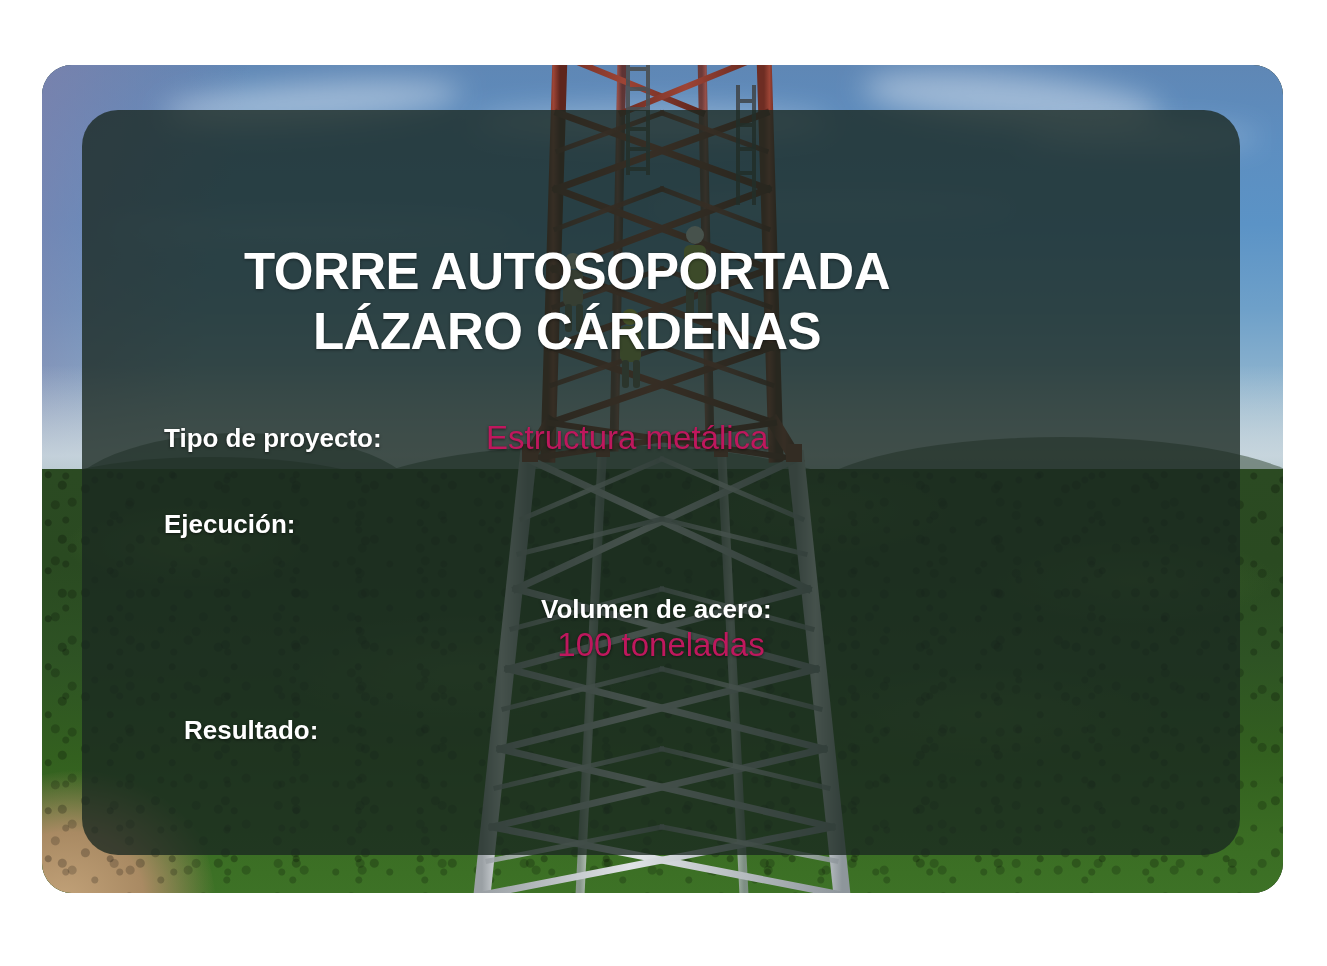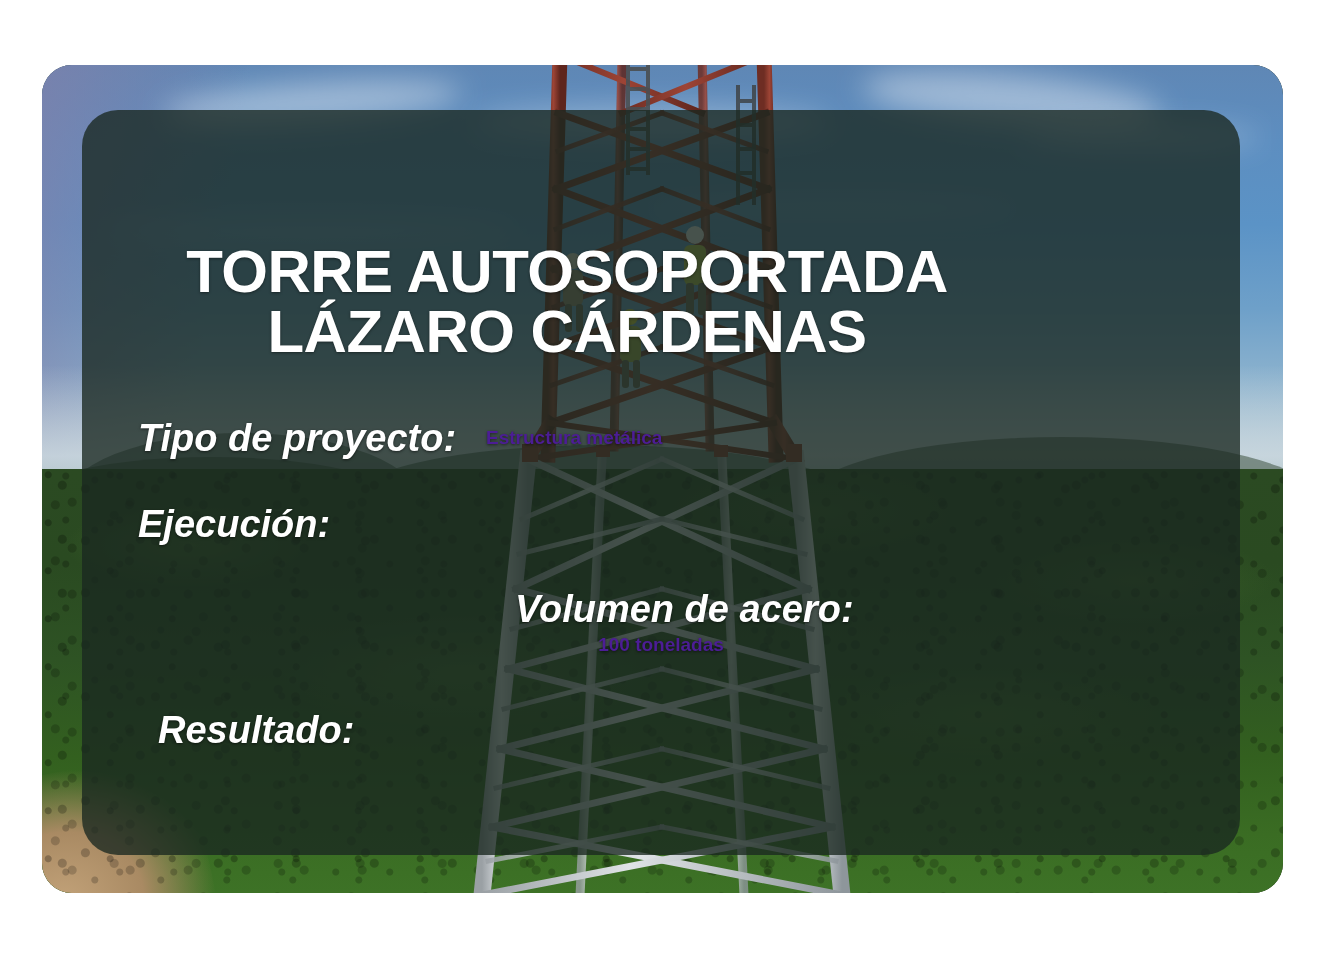--- a/index.html
+++ b/index.html
@@ -154,21 +154,21 @@
     height: 745px;
   }
 
   .title {
     position: absolute;
     left: 0;
     top: 132px;
     width: 970px;
     text-align: center;
     color: #ffffff;
-    font-size: 60px;
+    font-size: 51px;
     line-height: 60px;
     font-weight: bold;
     letter-spacing: -0.5px;
     font-family: "Liberation Sans", sans-serif;
     text-shadow: 0 1px 3px rgba(0,0,0,0.45);
   }
   .title-line { display: block; }
 
   .specs {
     position: absolute;
@@ -182,34 +182,33 @@
     align-items: center;
     min-height: 56px;
   }
   .spec-row.r1 { margin-top: 0px; }
   .spec-row.r2 { margin-top: 30px; }
   .spec-row.r3 { margin-top: 40px; flex-direction: column; }
   .spec-row.r4 { margin-top: 38px; margin-left: 20px; }
 
   .spec-label {
     width: 404px;
-    padding-left: 56px;
+    padding-left: 82px;
     box-sizing: border-box;
     color: #ffffff;
-    font-size: 38px;
+    font-size: 26px;
     font-weight: bold;
     line-height: 34px;
     text-shadow: 0 1px 3px rgba(0,0,0,0.55);
-    font-style: italic;
   }
   .spec-value {
     flex: 1;
-    color: #4c1d95;
-    font-size: 19px;
-    font-weight: bold;
+    color: #be185d;
+    font-size: 33px;
+    font-weight: normal;
     line-height: 38px;
     text-shadow: 0 1px 3px rgba(0,0,0,0.55);
   }
   .spec-value .vline { display: block; }
 </style>
 </head>
 <body>
 
 <div id="slide">
 

